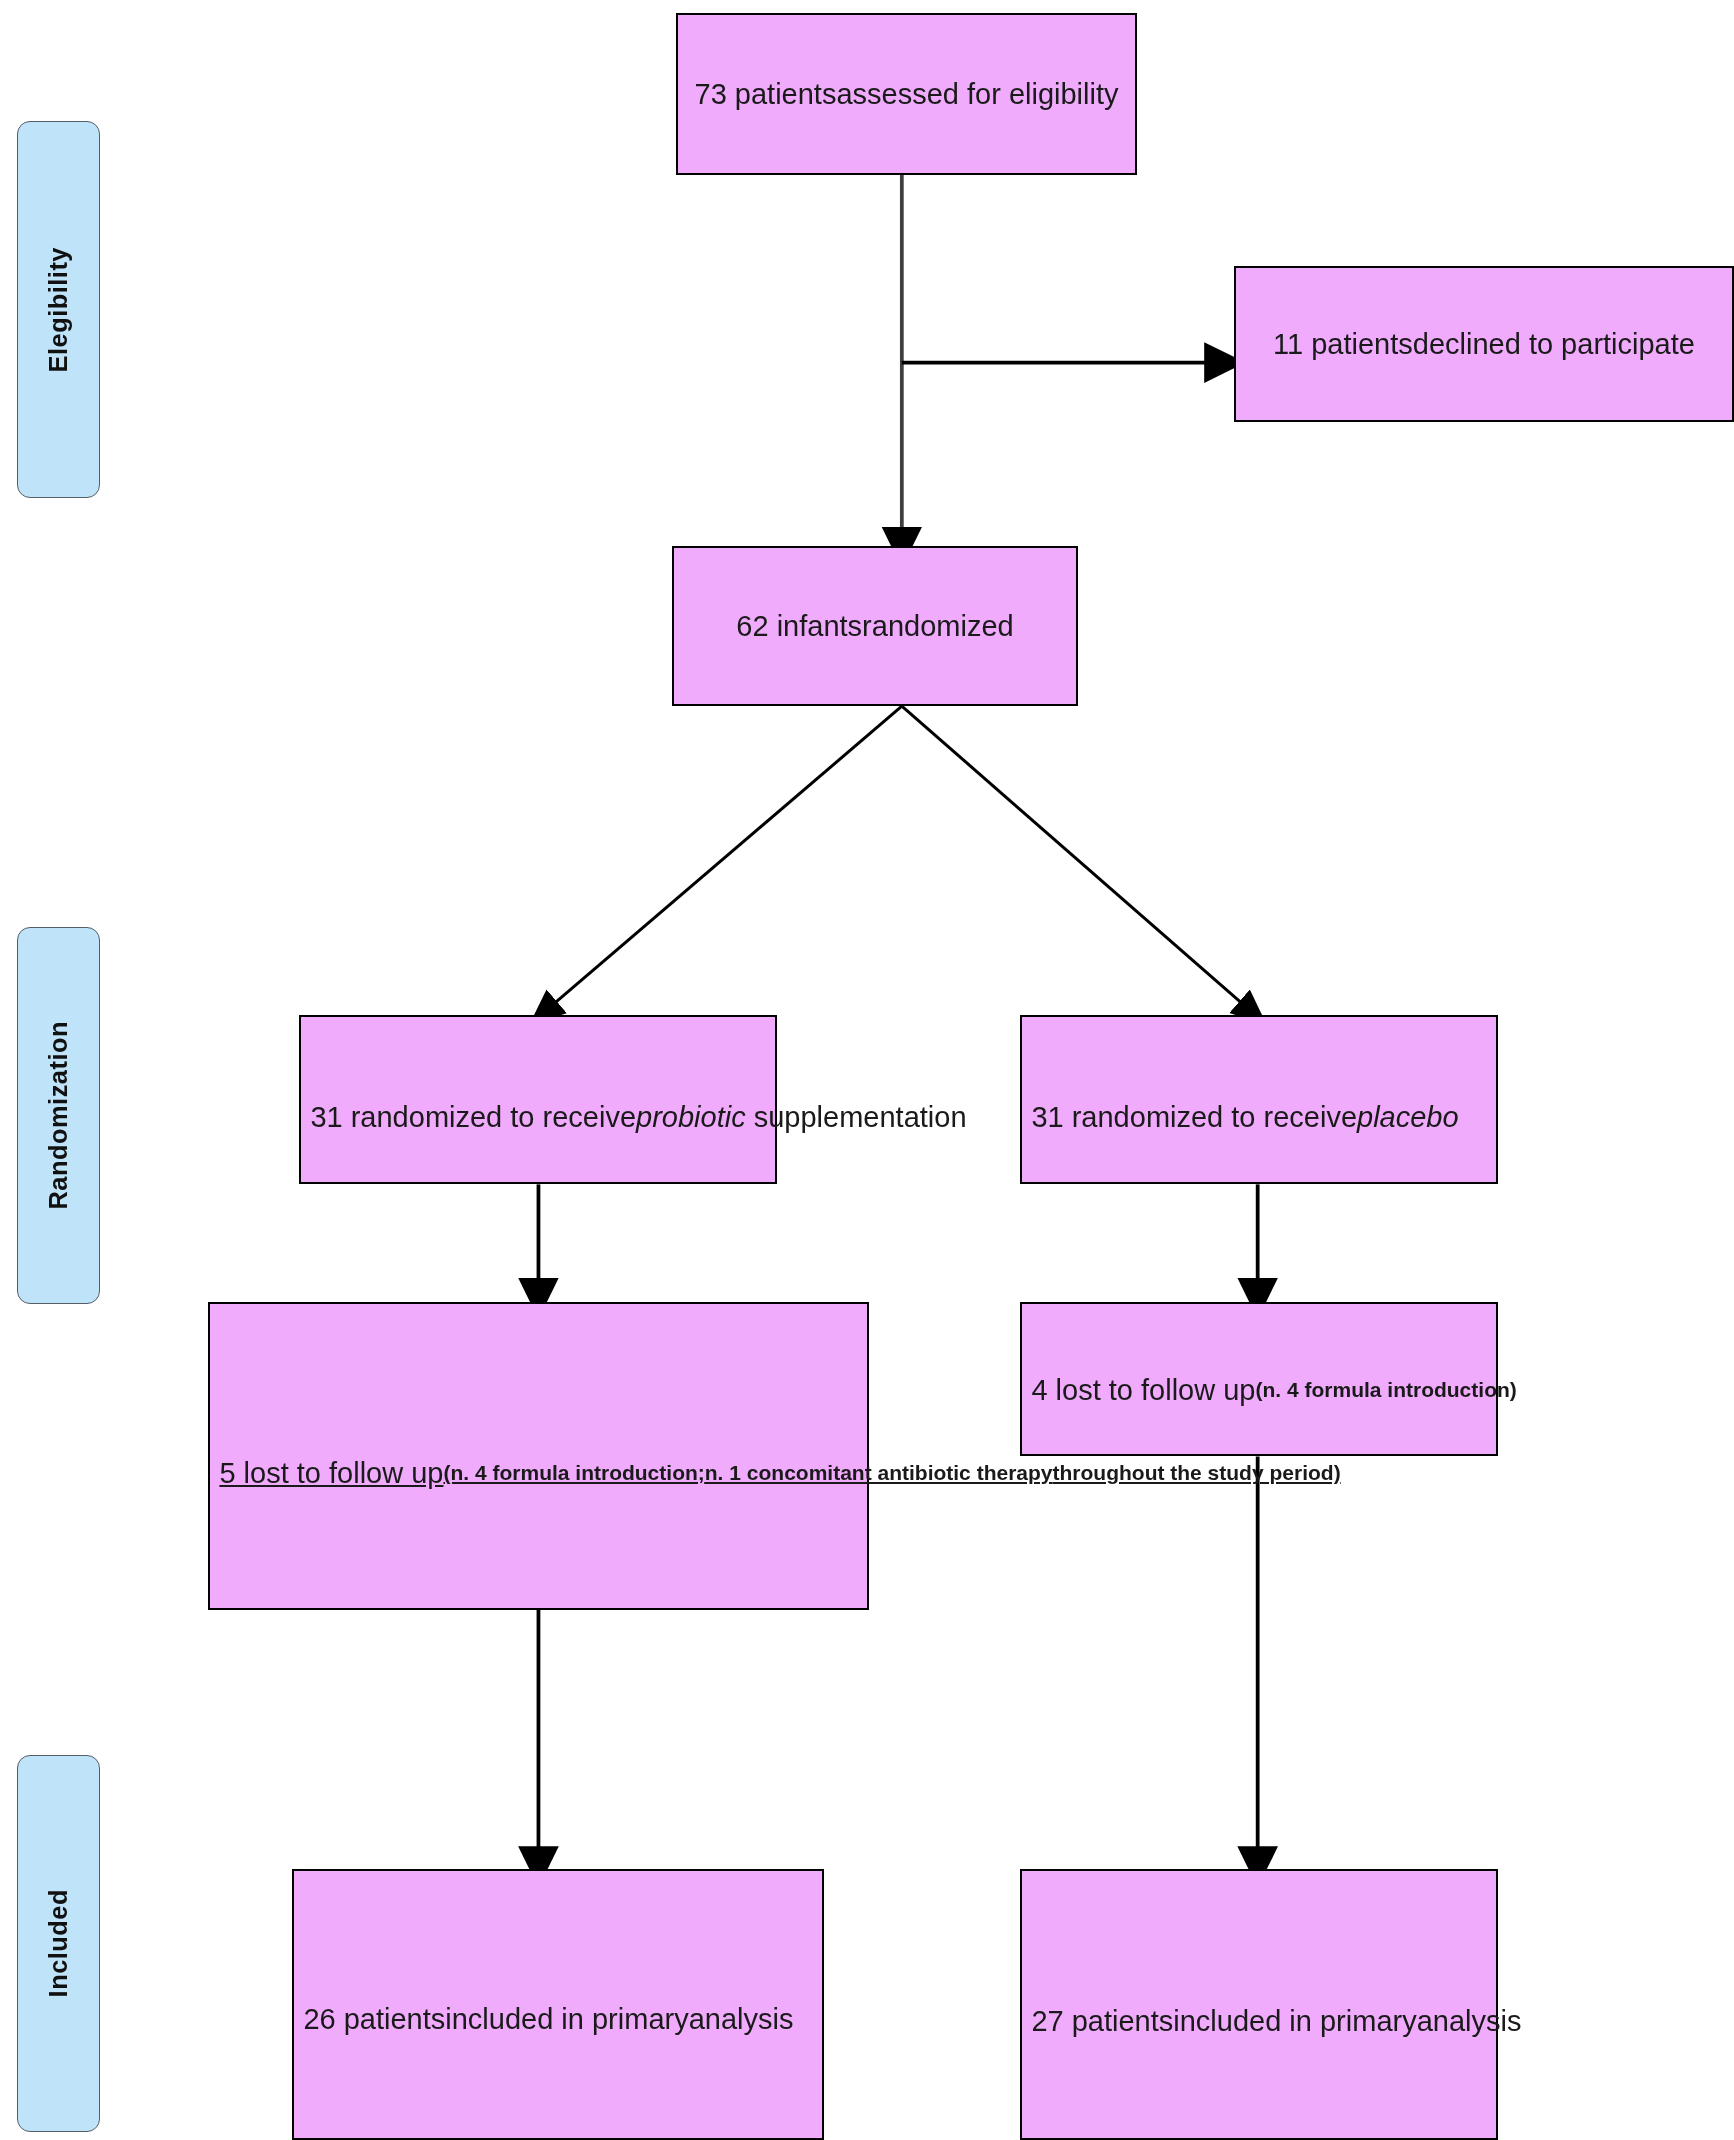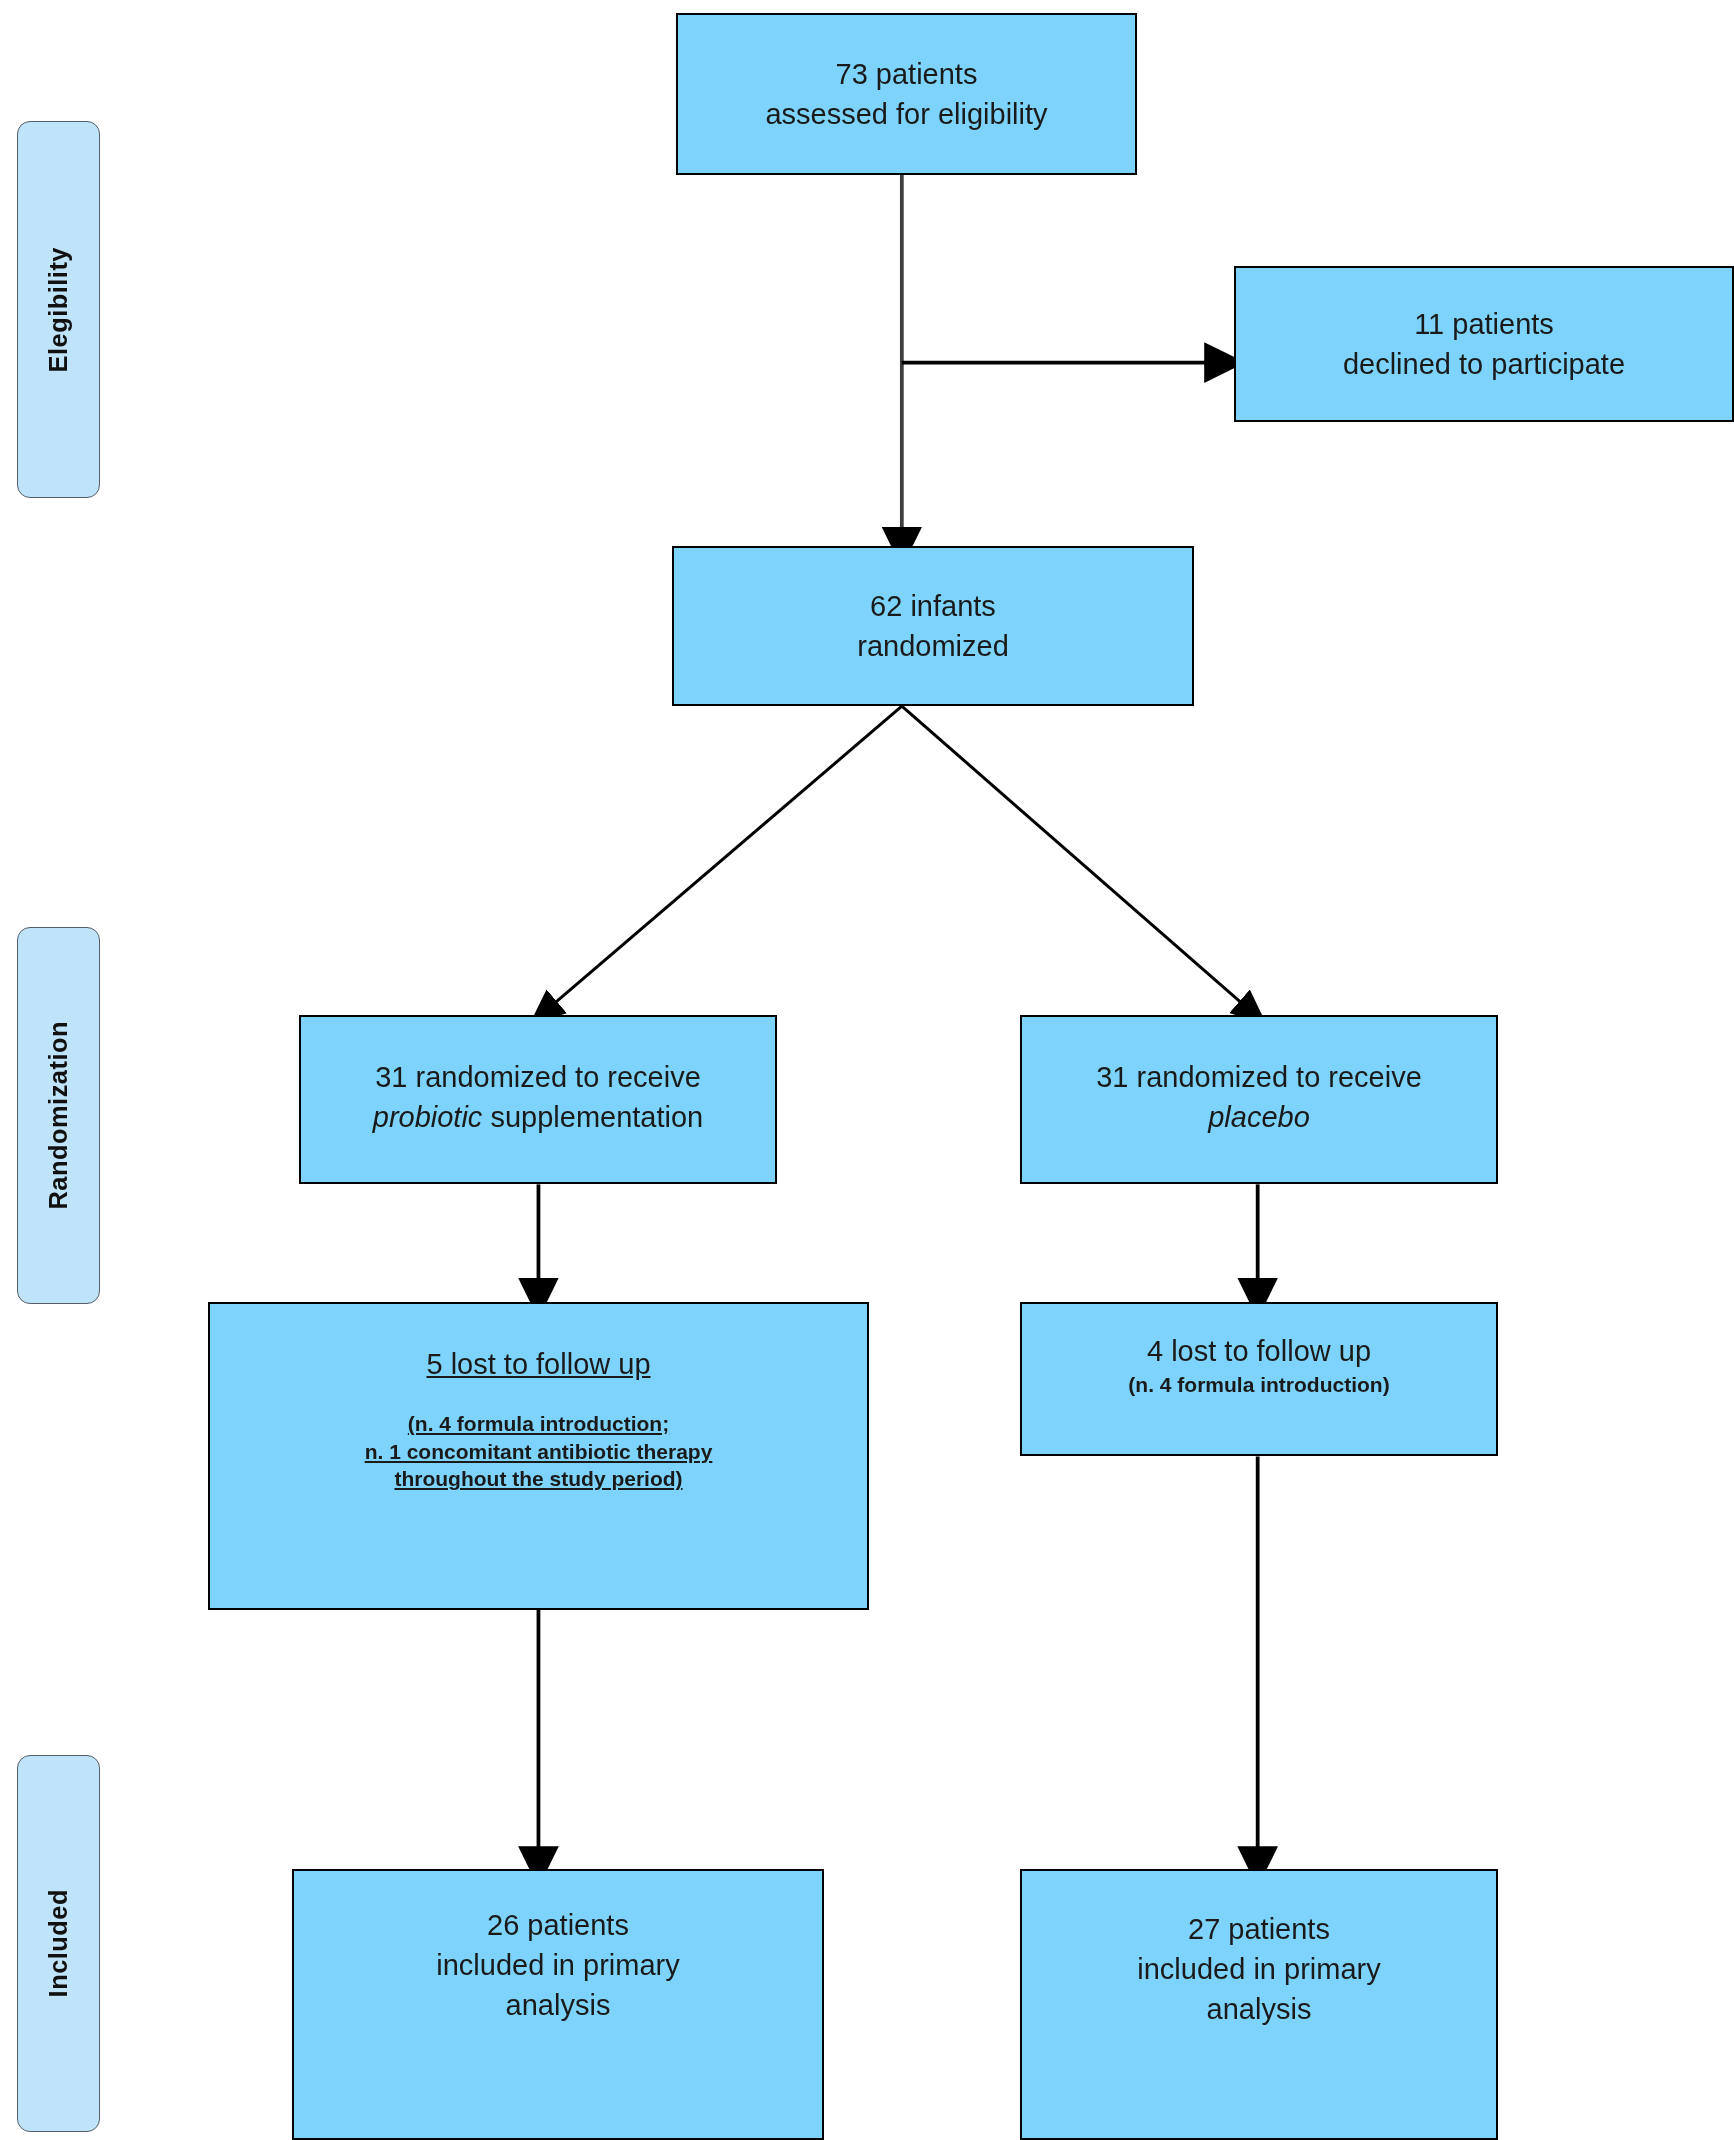--- a/index.html
+++ b/index.html
@@ -43,24 +43,23 @@
     font-weight: bold;
     font-size: 25.4px;
     letter-spacing: 0.5px;
     color: #111111;
     white-space: nowrap;
   }
   
   .node {
     position: absolute;
     box-sizing: border-box;
-    background: #7dd3fc;
+    background: #f0abfc;
     border: 2.8px solid #000000;
     display: flex;
-    flex-direction: column;
     align-items: center;
     justify-content: center;
     padding: 5.6px 9.4px;
   }
   .node .line {
     display: block;
     font-size: 29px;
     line-height: 1.38;
     white-space: nowrap;
     color: #1a1a1a;
@@ -129,21 +128,21 @@
   <div class="node" style="left:676px; top:13px; width:461px; height:162px;">
     <span class="line">73 patients</span>
     <span class="line">assessed for eligibility</span>
   </div>
 
   <div class="node" style="left:1234px; top:266px; width:500px; height:156px;">
     <span class="line">11 patients</span>
     <span class="line">declined to participate</span>
   </div>
 
-  <div class="node" style="left:672px; top:546px; width:522px; height:160px;">
+  <div class="node" style="left:672px; top:546px; width:406px; height:160px;">
     <span class="line">62 infants</span>
     <span class="line">randomized</span>
   </div>
 
   <div class="node top-align" style="left:299px; top:1015px; width:478px; height:169px;">
     <span class="line">31 randomized to receive</span>
     <span class="line"><em class="ital">probiotic</em><span> supplementation</span></span>
   </div>
 
   <div class="node top-align" style="left:1020px; top:1015px; width:478px; height:169px;">

